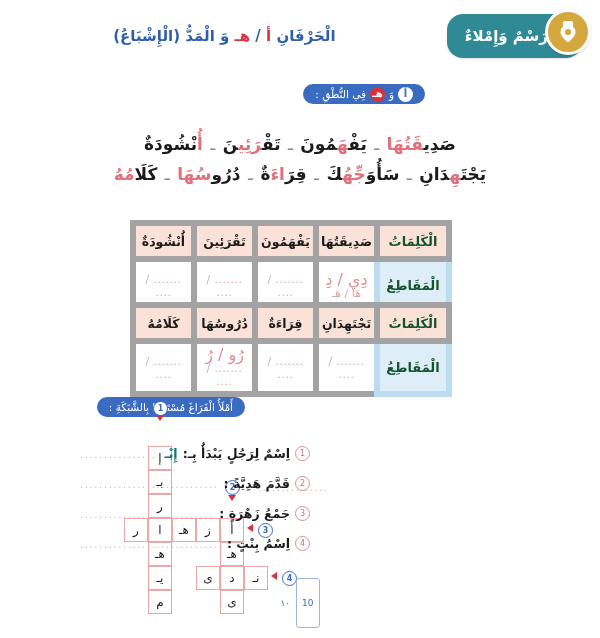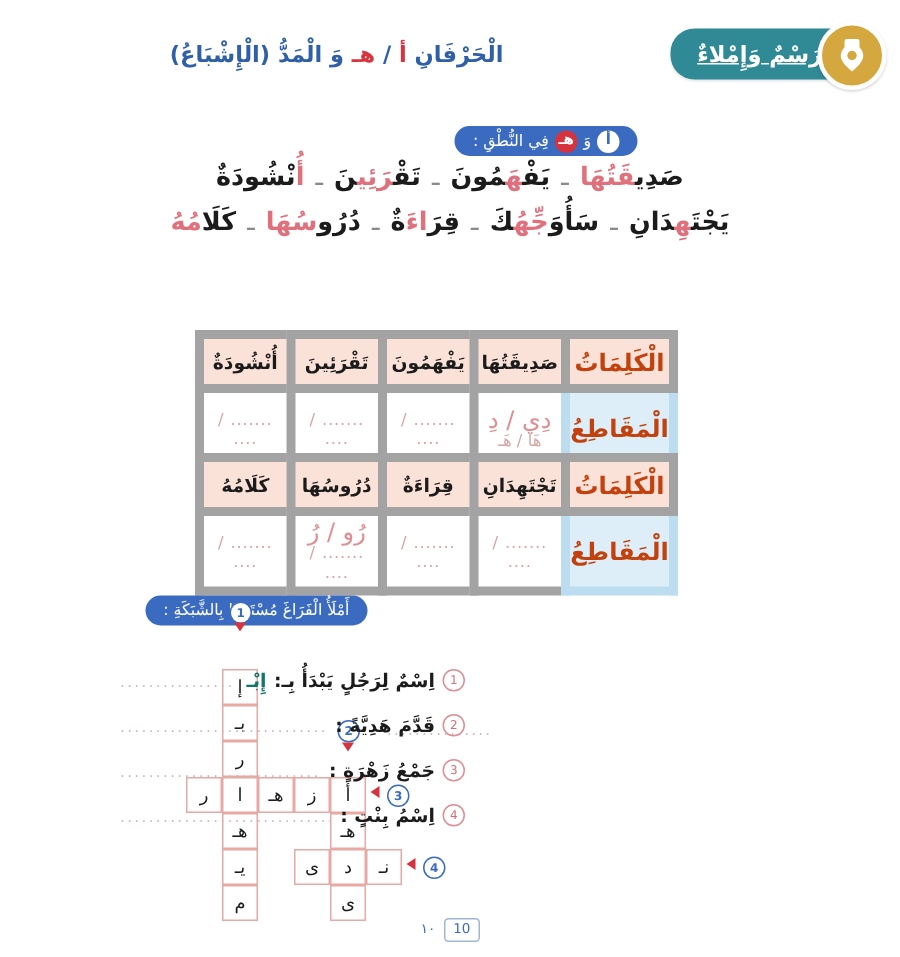--- a/index.html
+++ b/index.html
@@ -29,30 +29,29 @@
     height: 44px;
     display: flex;
     flex-direction: row;
     align-items: center;
     justify-content: flex-start;
   }
   .badge {
     position: relative;
     display: inline-flex;
     align-items: center;
-    height: 34px;
+    height: 44px;
     background: #2f8a96;
     color: #ffffff;
     border-radius: 16px;
     padding: 0 34px 0 18px;
     font-size: 15px;
     font-weight: bold;
     white-space: nowrap;
     box-shadow: 0 1px 2px rgba(0,0,0,.12);
-    text-decoration: underline;
   }
   .badge-icon {
     position: absolute;
     right: -9px;
     top: -5px;
     width: 40px;
     height: 40px;
     border-radius: 50%;
     background: #d5a73f;
     border: 3px solid #ffffff;
@@ -108,20 +107,21 @@
 
   
   .words {
     position: absolute;
     left: 0; right: 0;
     text-align: center;
     font-size: 17px;
     color: #1b1b1b;
     white-space: nowrap;
     font-weight: bold;
+    margin-top: 26px;
   }
   #wordline1 { top: 108px; }
   #wordline2 { top: 138px; }
   .words .sep { color:#8a8a8a; font-weight: normal; padding: 0 2px; }
   .words .hl { color:#e0707c; }
 
   
   .tbl {
     position: absolute;
     border-collapse: collapse;
@@ -135,23 +135,23 @@
     text-align: center;
     vertical-align: middle;
     font-size: 12.5px;
     color: #1b1b1b;
     padding: 0;
   }
   .tbl tr.head td { background: #fbe2d8; height: 30px; font-weight: bold; }
   .tbl tr.body td { background: #ffffff; height: 47px; }
   .tbl td.lab {
     width: 66px;
-    color: #c2410c;
-    font-weight: bold;
-    font-size: 16px;
+    color: #14532d;
+    font-weight: bold;
+    font-size: 13px;
   }
   .tbl tr.head td.lab { background: #fbe2d8; }
   .tbl tr.body td.lab { background: #ddeef8; border-color:#bcddf0; }
   .blank {
     color: #d7a6a6;
     font-size: 11px;
     letter-spacing: .5px;
     direction: rtl;
   }
   .ans {
@@ -268,21 +268,21 @@
     display: flex;
     justify-content: center;
     align-items: center;
     gap: 6px;
   }
   .pagebox {
     border: 1px solid #9fb6d6;
     border-radius: 3px;
     font-size: 9px;
     color: #3a6bc0;
-    padding: 1px 5px;
+    padding: 18px 5px;
     line-height: 12px;
   }
   .pagearab { font-size: 9px; color: #3a6bc0; }
 </style>
 </head>
 <body>
 
 <div class="page">
 
   <div class="header-row">

